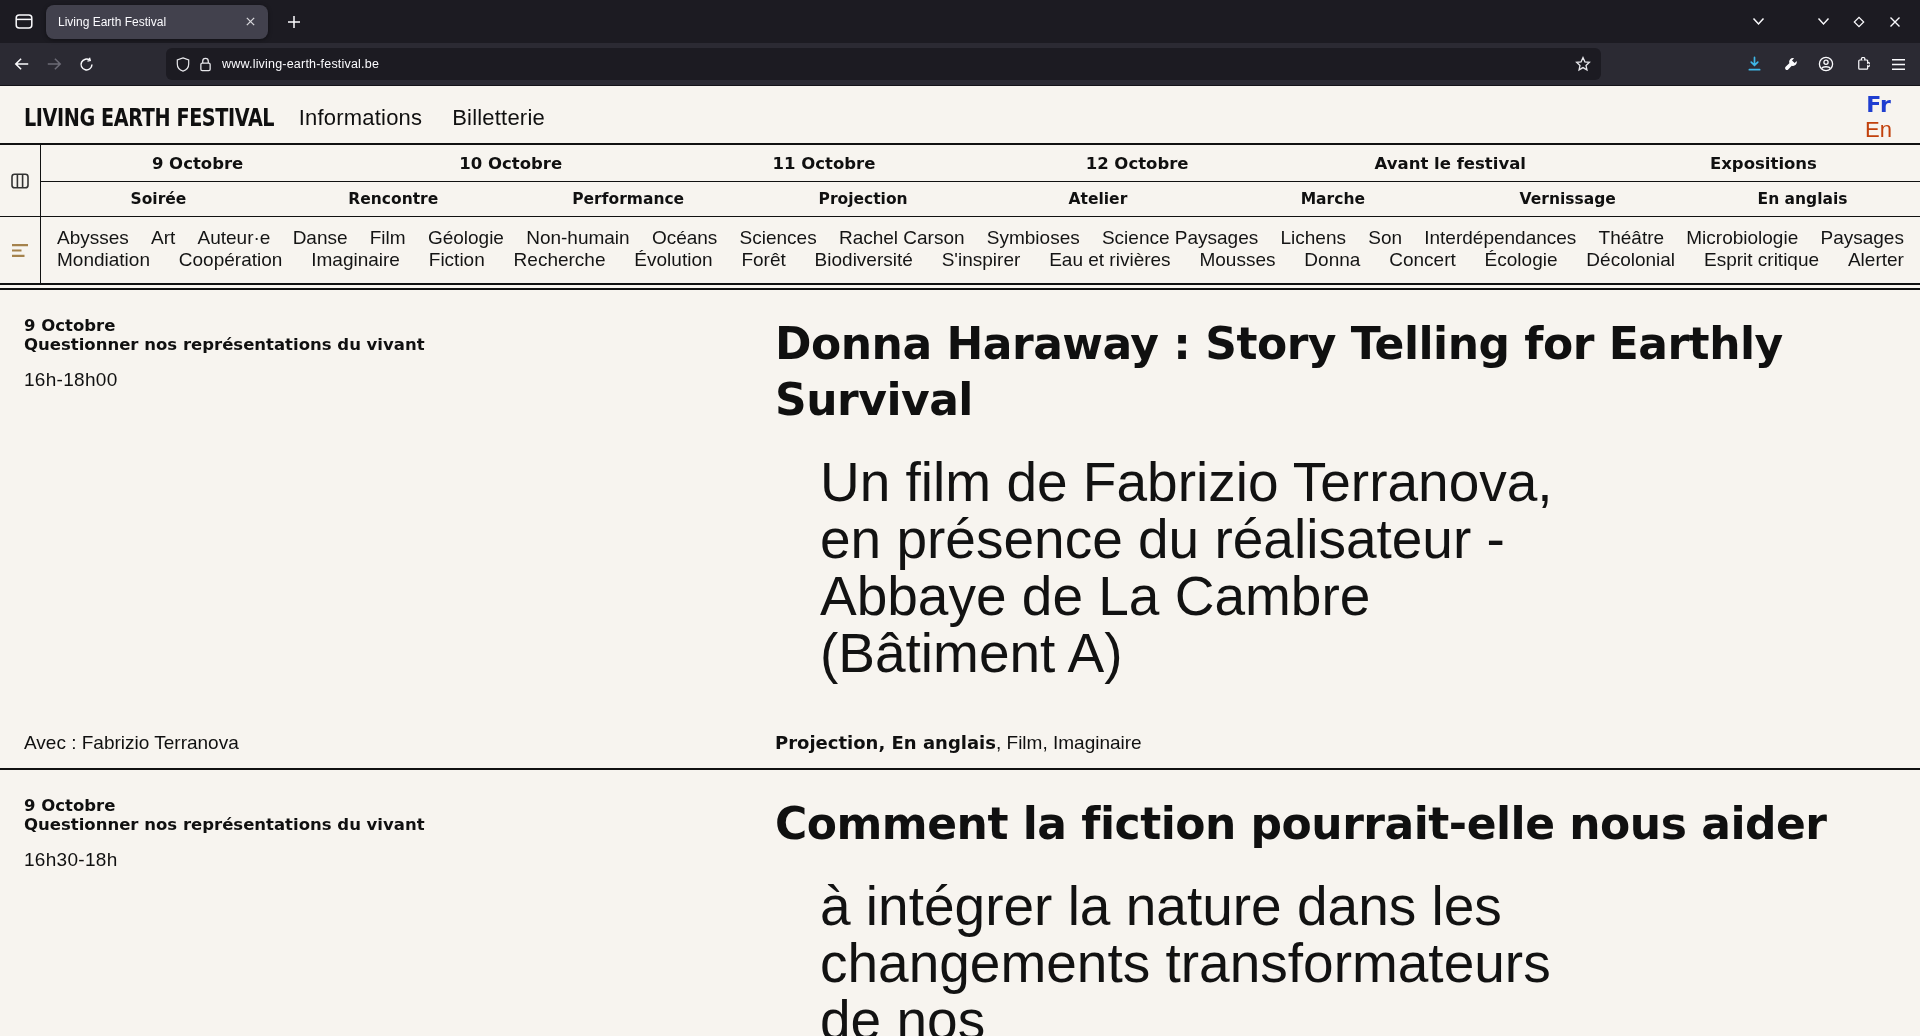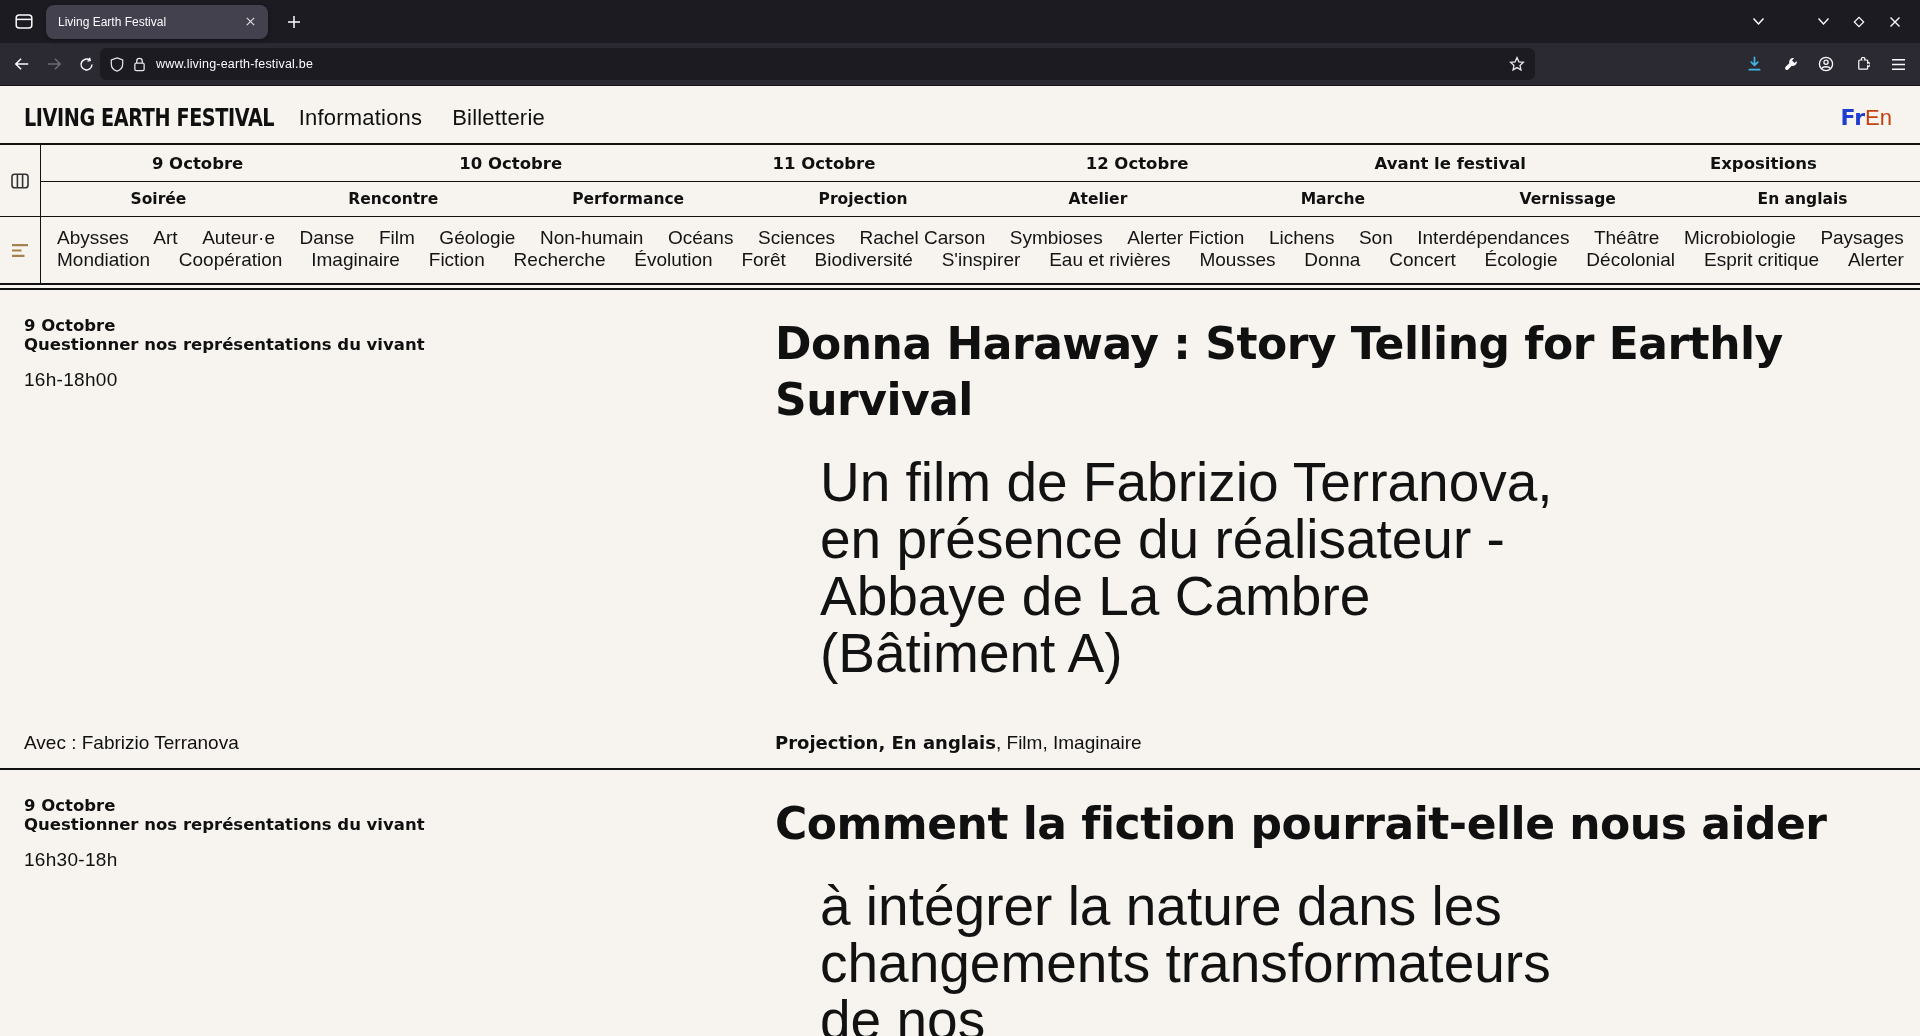--- a/index.html
+++ b/index.html
@@ -20,37 +20,37 @@
   .newtab { margin-left:12px; }
   .tb-spacer { flex:1; }
   .alltabs { margin-right:40px; }
   .winctl { display:flex; align-items:center; gap:14px; margin-right:14px; color:#fbfbfe; }
   .winctl .chrome-btn { width:22px; height:22px; }
 
   .toolbar { height:43px; background:#2b2a33; display:flex; align-items:center;
              border-bottom:1px solid #141319; }
   .nav-btns { display:flex; align-items:center; margin-left:8px; gap:4px; color:#fbfbfe; }
   .fwd { color:#6c6b76; }
-  .urlbar { width:1435px; height:32px; background:#1c1b22; border-radius:6px;
+  .urlbar { margin-left:66px; width:1435px; height:32px; background:#1c1b22; border-radius:6px;
             display:flex; align-items:center; padding:0 10px; color:#fbfbfe; }
   .url-icons { display:flex; align-items:center; gap:9px; color:#e6e6ea; }
   .url-text { margin-left:10px; font-size:12.5px; letter-spacing:.2px; color:#fbfbfe; }
   .url-spacer { flex:1; }
   .right-cluster { display:flex; align-items:center; gap:8px; margin-left:auto; margin-right:8px;
                    color:#fbfbfe; }
 
   
   .page { width:1920px; height:950px; background:#f7f4ef; position:relative; }
   .site-header { height:57px; display:flex; align-items:center; padding:6px 28px 0 24px; }
   .logo { font-family:"DejaVu Sans", sans-serif; font-weight:700; font-size:24px;
           letter-spacing:-.5px; transform:scaleX(.8); transform-origin:left center;
           white-space:nowrap; }
   .site-nav { display:flex; gap:30px; margin-left:-38px; font-size:22px; }
   .site-nav .nav-item { letter-spacing:.2px; }
-  .lang { margin-left:auto; display:flex; font-size:22px; align-items:center; }
+  .lang { margin-left:auto; display:flex; font-size:22px; align-items:center;flex-direction:column; }
   .lang-fr { color:#1f3ed0; font-family:"DejaVu Sans", sans-serif; font-weight:700; }
   .lang-en { color:#c2410c; }
 
   .filterbar { border-top:2px solid #111; border-bottom:2px solid #111; }
   .fb-upper { display:flex; border-bottom:1px solid #111; }
   .fb-lower { display:flex; }
   .icon-cell { width:41px; flex:0 0 41px; border-right:1px solid #111;
                display:flex; align-items:center; justify-content:center; }
   .fb-rows { flex:1; }
   .row-dates { height:37px; display:flex; align-items:center; border-bottom:1px solid #111; }
@@ -255,21 +255,21 @@
             <span>Art</span>
             <span>Auteur·e</span>
             <span>Danse</span>
             <span>Film</span>
             <span>Géologie</span>
             <span>Non-humain</span>
             <span>Océans</span>
             <span>Sciences</span>
             <span>Rachel Carson</span>
             <span>Symbioses</span>
-            <span>Alerter Fiction</span>
+            <span>Science Paysages</span>
             <span>Lichens</span>
             <span>Son</span>
             <span>Interdépendances</span>
             <span>Théâtre</span>
             <span>Microbiologie</span>
             <span>Paysages</span>
           </div>
         <div class="tag-row">
             <span>Mondiation</span>
             <span>Coopération</span>

